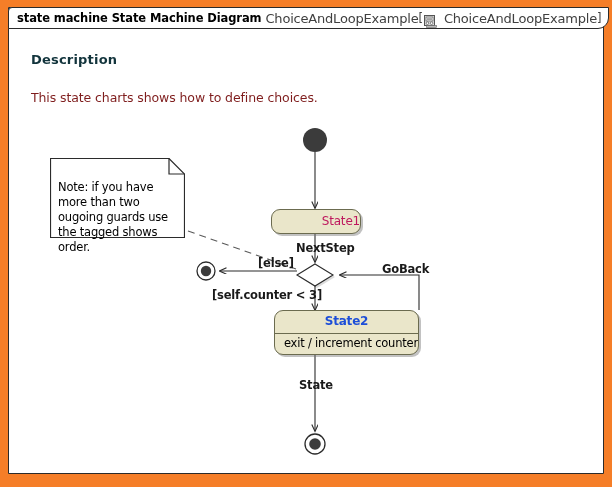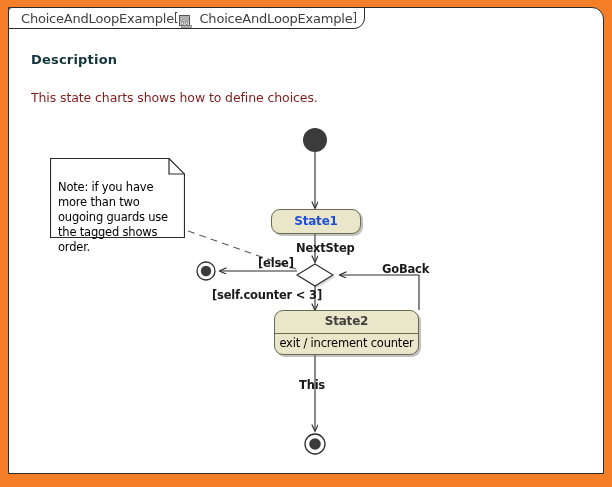--- a/index.html
+++ b/index.html
@@ -139,56 +139,56 @@
   #state1 {
     left: 271px;
     top: 209px;
     width: 90px;
     height: 25px;
   }
   #state1-label {
     position: absolute;
     left: 0; right: 0;
     top: 4px;
-    text-align: center;
+    text-align: right;
     font-size: 12px;
-    font-weight: bold;
-    color: #1d4ed8;
+    font-weight: normal;
+    color: #be185d;
     letter-spacing: -0.2px;
   }
   #state2 {
     left: 274px;
     top: 310px;
     width: 145px;
     height: 45px;
     overflow: hidden;
   }
   #state2-name {
     position: absolute;
     left: 0; right: 0;
     top: 3px;
     height: 19px;
     text-align: center;
     font-size: 12px;
     font-weight: bold;
-    color: #404040;
+    color: #1d4ed8;
     letter-spacing: -0.2px;
   }
   #state2-divider {
     position: absolute;
     left: 0; right: 0;
     top: 22px;
     height: 1px;
     background: #6b6b4f;
   }
   #state2-body {
     position: absolute;
     left: 0; right: 0;
     top: 25px;
-    text-align: center;
+    text-align: right;
     font-size: 11.5px;
     color: #000000;
     letter-spacing: -0.2px;
   }
 
   
   .edge-label {
     position: absolute;
     font-size: 11.5px;
     color: #1a1a1a;
@@ -203,20 +203,21 @@
   #label-stop     { left: 299px; top: 378px; }
 </style>
 </head>
 <body>
 
 <div id="app-window">
 
   <div id="diagram-frame"></div>
 
   <div id="diagram-title-tab">
+    <span class="tab-kind">state machine State Machine Diagram</span>
     <span class="tab-name">ChoiceAndLoopExample</span>
     <span class="tab-bracket">[</span>
     <span id="sm-icon">
       <svg width="13" height="13" viewBox="0 0 13 13">
         <rect x="0.5" y="0.5" width="10" height="10" fill="#dcdcdc" stroke="#555" stroke-width="1"></rect>
         <rect x="2" y="2" width="7" height="4" fill="#ffffff" stroke="#555" stroke-width="0.7"></rect>
         <line x1="3" y1="3.3" x2="8" y2="3.3" stroke="#555" stroke-width="0.6"></line>
         <line x1="3" y1="4.6" x2="8" y2="4.6" stroke="#555" stroke-width="0.6"></line>
         <circle cx="3.4" cy="8.2" r="1.3" fill="#ffffff" stroke="#555" stroke-width="0.7"></circle>
         <circle cx="7.6" cy="8.2" r="1.3" fill="#ffffff" stroke="#555" stroke-width="0.7"></circle>
@@ -294,15 +295,15 @@
   <div id="state2" class="state-box">
     <div id="state2-name">State2</div>
     <div id="state2-divider"></div>
     <div id="state2-body">exit / increment counter</div>
   </div>
 
   <div id="label-nextstep" class="edge-label">NextStep</div>
   <div id="label-else" class="edge-label">[else]</div>
   <div id="label-goback" class="edge-label">GoBack</div>
   <div id="label-guard" class="edge-label">[self.counter &lt; 3]</div>
-  <div id="label-stop" class="edge-label">This</div>
+  <div id="label-stop" class="edge-label">State</div>
 
 </div>
 
 </body></html>

